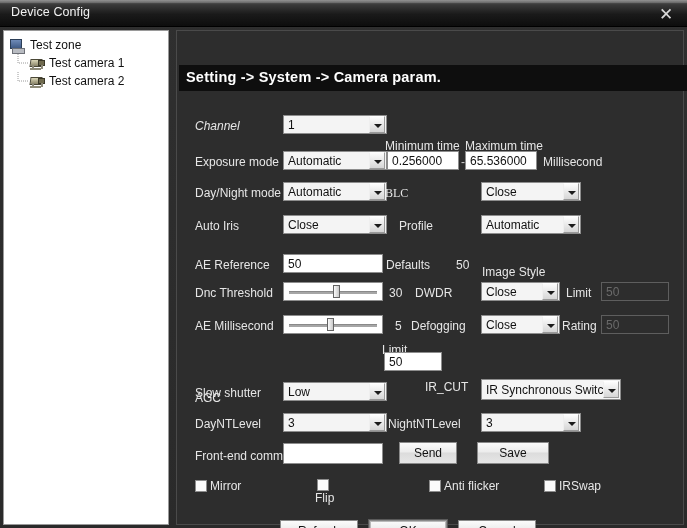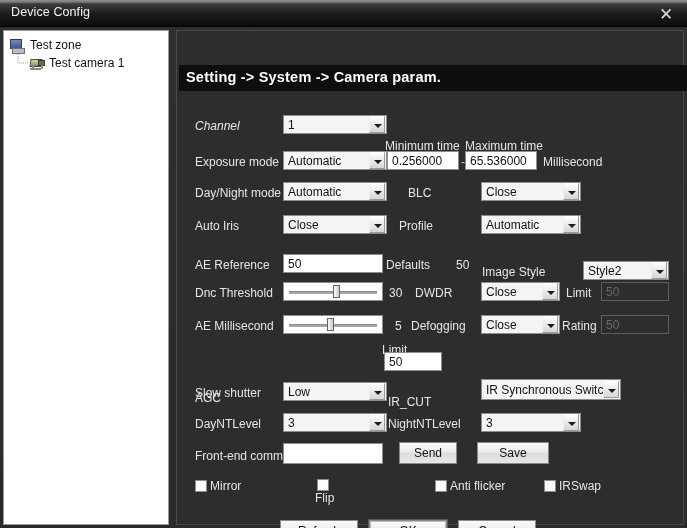--- a/index.html
+++ b/index.html
@@ -135,20 +135,32 @@
         </svg>
         <div class="ico ico-cam">
           <div class="body"></div>
             <div class="lens"></div>
             <div class="leg"></div>
             <div class="foot"></div>
         </div>
         <div class="lbl">Test camera 1</div>
       </div>
 
+      <div class="tnode child">
+        <svg class="dots" viewBox="0 0 12 18">
+          <path d="M1 0 L1 9 L11 9" stroke="#9a9a9a" stroke-width="1" fill="none" stroke-dasharray="1,1"></path>
+        </svg>
+        <div class="ico ico-cam">
+          <div class="body"></div>
+            <div class="lens"></div>
+            <div class="leg"></div>
+            <div class="foot"></div>
+        </div>
+        <div class="lbl">Test camera 2</div>
+      </div>
 
     </div>
   </div>
 
   <div class="content">
 
     <div class="crumbbar">
       <div class="crumb">Setting -&gt; System -&gt; Camera param.</div>
     </div>
 
@@ -171,21 +183,21 @@
       <input class="txt" style="left: 210px; top: 92px; width: 72px;" value="0.256000">
       <div class="note" style="left:284px;top:96px;color:#cfcfcf;">-</div>
       <input class="txt" style="left: 288px; top: 92px; width: 72px;" value="65.536000">
       <div class="lab" style="left:366px;top:96px;">Millisecond</div>
 
       <div class="lab" style="left:18px;top:127px;">Day/Night mode</div>
       <div class="combo" style="left:106px;top:123px;width:104px;">
         <span class="val">Automatic</span>
         <span class="arrow"></span>
       </div>
-      <div class="lab" style="left:231px;top:127px;">BLC</div>
+      <div class="lab" style="left:208px;top:127px;font-family:Liberation Serif, serif;">BLC</div>
       <div class="combo" style="left:304px;top:123px;width:100px;">
         <span class="val">Close</span>
         <span class="arrow"></span>
       </div>
 
       <div class="lab" style="left:18px;top:160px;">Auto Iris</div>
       <div class="combo" style="left:106px;top:156px;width:104px;">
         <span class="val">Close</span>
         <span class="arrow"></span>
       </div>
@@ -193,24 +205,20 @@
       <div class="combo" style="left:304px;top:156px;width:100px;">
         <span class="val">Automatic</span>
         <span class="arrow"></span>
       </div>
 
       <div class="lab" style="left:18px;top:199px;">AE Reference</div>
       <input class="txt" style="left: 106px; top: 195px; width: 100px;" value="50">
       <div class="lab" style="left:209px;top:199px;">Defaults</div>
       <div class="lab" style="left:279px;top:199px;">50</div>
       <div class="lab" style="left:305px;top:206px;">Image Style</div>
-      <div class="combo" style="left:406px;top:202px;width:86px;">
-        <span class="val">Style2</span>
-        <span class="arrow"></span>
-      </div>
 
       <div class="lab" style="left:18px;top:227px;">Dnc Threshold</div>
       <div class="slider" style="left:106px;top:223px;width:100px;">
         <div class="track"></div>
         <div class="thumb" id="thumb-dnc" style="left: 48.72px;"></div>
       </div>
       <div class="lab" style="left:212px;top:227px;">30</div>
       <div class="lab" style="left:238px;top:227px;">DWDR</div>
       <div class="combo" style="left:304px;top:223px;width:79px;">
         <span class="val">Close</span>
@@ -235,21 +243,21 @@
 
       <div class="lab" style="left:205px;top:284px;">Limit</div>
       <div class="lab" style="left:18px;top:312px;margin-top:20px;">AGC</div>
       <input class="txt" style="left: 207px; top: 293px; width: 58px;" value="50">
 
       <div class="lab" style="left:18px;top:327px;">Slow shutter</div>
       <div class="combo" style="left:106px;top:323px;width:104px;">
         <span class="val">Low</span>
         <span class="arrow"></span>
       </div>
-      <div class="lab" style="left:211px;top:336px;">IR_CUT</div>
+      <div class="lab" style="left:211px;top:321px;padding-left:37px;">IR_CUT</div>
       <div class="combo" style="left:304px;top:320px;width:140px;height:21px;">
         <span class="val">IR Synchronous Switch</span>
         <span class="arrow"></span>
       </div>
 
       <div class="lab" style="left:18px;top:358px;">DayNTLevel</div>
       <div class="combo" style="left:106px;top:354px;width:104px;">
         <span class="val">3</span>
         <span class="arrow"></span>
       </div>
@@ -265,21 +273,21 @@
       <div class="btn" style="left:300px;top:383px;width:72px;">Save</div>
 
       <div class="cbx" style="left:18px;top:420px;">
         <span class="box"></span>
         <span class="cl">Mirror</span>
       </div>
       <div class="cbx" style="left:135px;top:420px;flex-direction:column;">
         <span class="box"></span>
         <span class="cl">Flip</span>
       </div>
-      <div class="cbx" style="left:258px;top:420px;">
+      <div class="cbx" style="left:252px;top:420px;">
         <span class="box"></span>
         <span class="cl">Anti flicker</span>
       </div>
       <div class="cbx" style="left:367px;top:420px;">
         <span class="box"></span>
         <span class="cl">IRSwap</span>
       </div>
 
       <div class="btn" style="left:103px;top:461px;width:78px;">Refresh</div>
       <div class="btn focus" style="left:192px;top:461px;width:78px;">OK</div>

